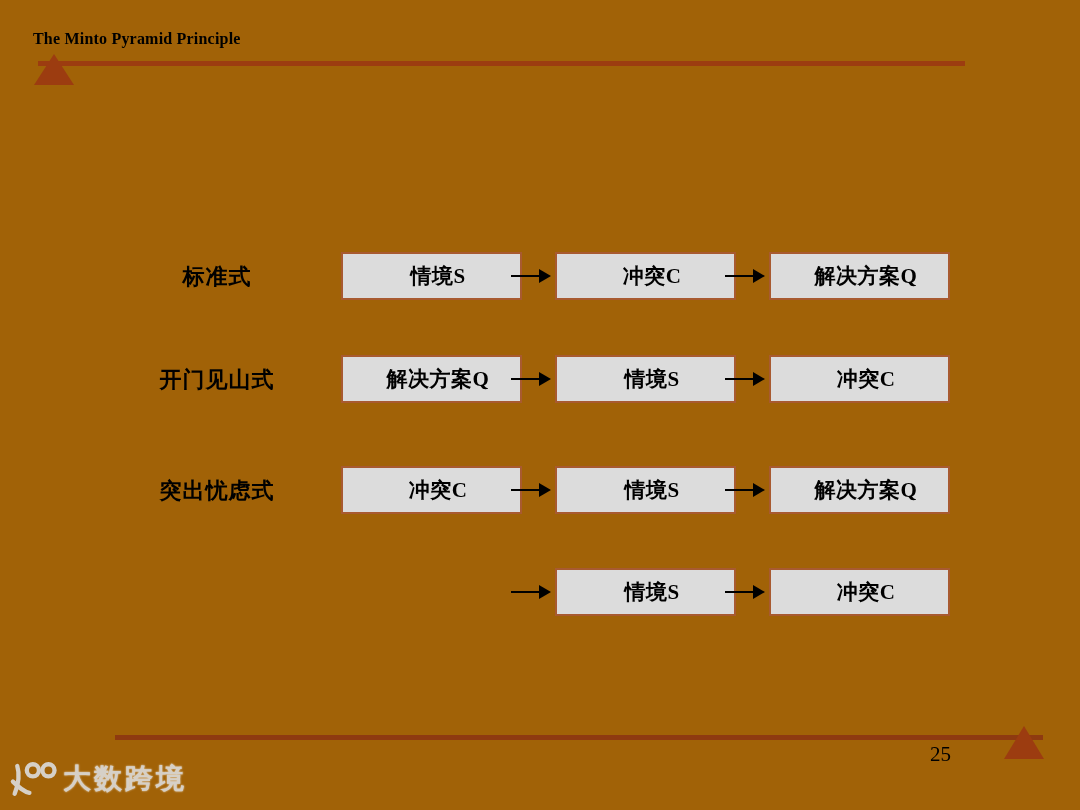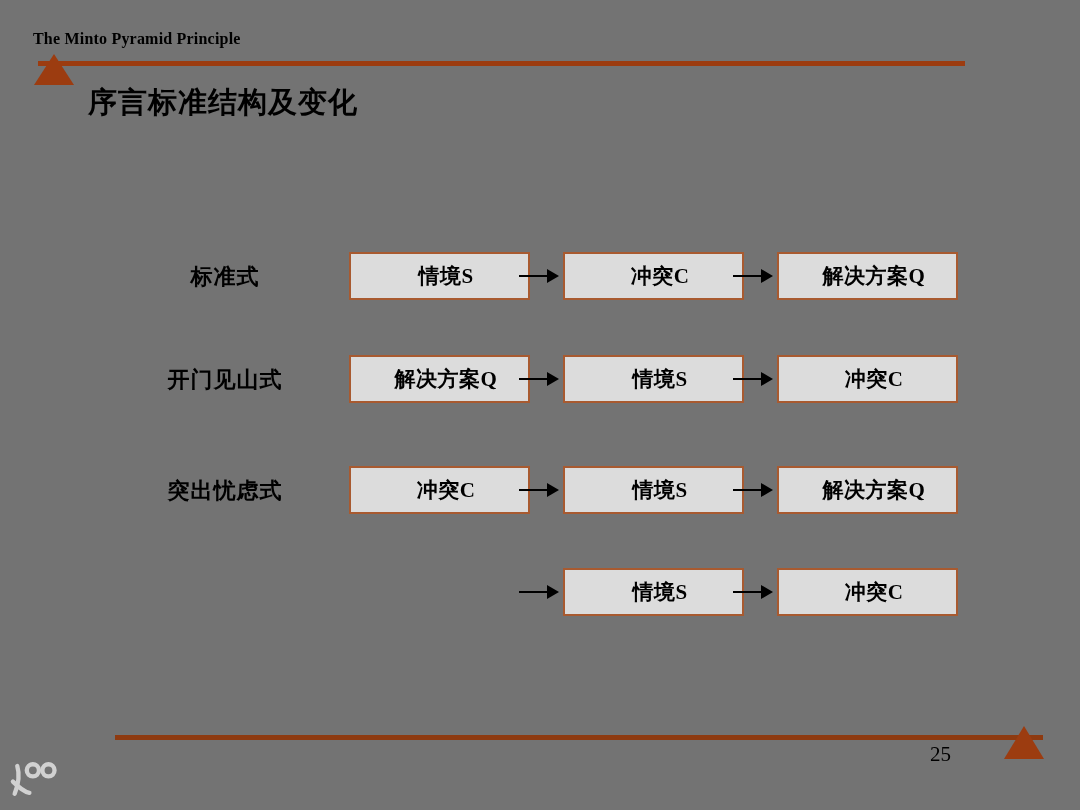--- a/index.html
+++ b/index.html
@@ -1,20 +1,20 @@
 <!DOCTYPE html>
 <html><head>
 <meta charset="utf-8">
 <style>
   html, body { margin: 0; padding: 0; background: #ffffff; }
   .slide {
     position: relative;
     width: 1080px;
     height: 810px;
-    background: #737373;
+    background: #a16207;
     overflow: hidden;
     font-family: "Liberation Serif", "DejaVu Serif", serif;
     color: #000000;
   }
   
   .brand {
     position: absolute;
     left: 33px;
     top: 30px;
     font-size: 16px;
@@ -42,21 +42,21 @@
     position: absolute;
     left: 88px;
     top: 83px;
     font-size: 29px;
     font-weight: bold;
     letter-spacing: 1px;
   }
   
   .flow-row {
     position: absolute;
-    left: 12px;
+    left: 4px;
     width: 1000px;
     height: 50px;
   }
   .row-label {
     position: absolute;
     left: 128px;
     width: 170px;
     top: 50%;
     transform: translateY(-50%);
     text-align: center;
@@ -160,21 +160,20 @@
   }
 </style>
 </head>
 <body>
 
 <div class="slide">
 
   <div class="brand">The Minto Pyramid Principle</div>
   <div class="header-line"></div>
   <div class="header-triangle"></div>
-  <div class="page-title">序言标准结构及变化</div>
 
   <div class="flow-row row-0">
     <div class="row-label">标准式</div>
     <div class="flow-box box-pos-0">情境S</div>
     <span class="flow-arrow arrow-pos-0">
         <span class="arrow-line"></span>
         <span class="arrow-head"></span>
       </span>
     <div class="flow-box box-pos-1">冲突C</div>
     <span class="flow-arrow arrow-pos-1">
@@ -231,15 +230,16 @@
   <div class="footer-triangle"></div>
   <div class="page-number">25</div>
 
   <div class="watermark">
     <svg class="watermark-logo" viewBox="0 0 60 46" fill="none" stroke="#dcdcdc" stroke-width="5" stroke-linecap="round">
       <path d="M10 40 C14 30 16 18 13 8"></path>
       <path d="M8 26 C16 34 22 38 27 39"></path>
       <circle cx="31" cy="13" r="7"></circle>
       <circle cx="49" cy="13" r="7"></circle>
     </svg>
+    <span class="watermark-text">大数跨境</span>
   </div>
 
 </div>
 
 </body></html>

